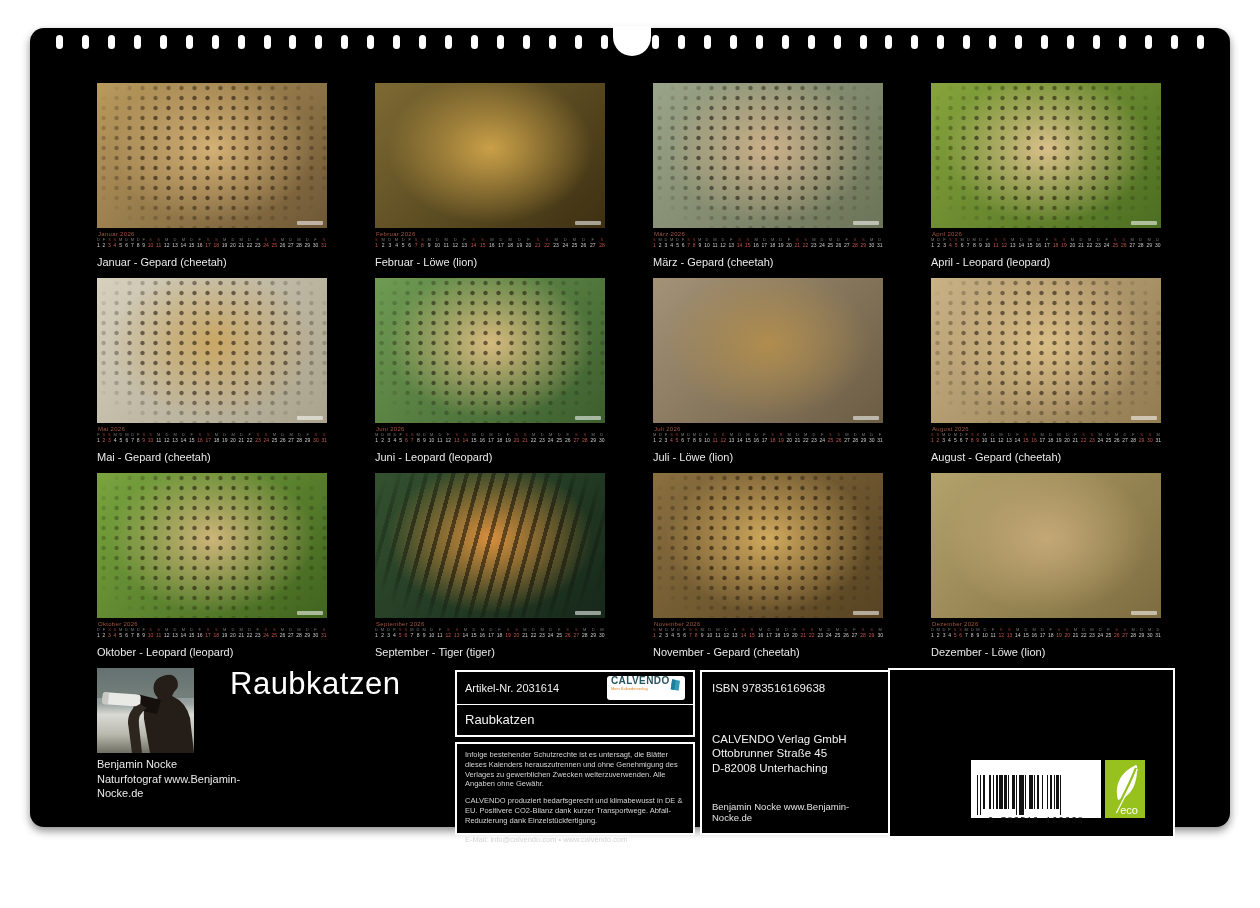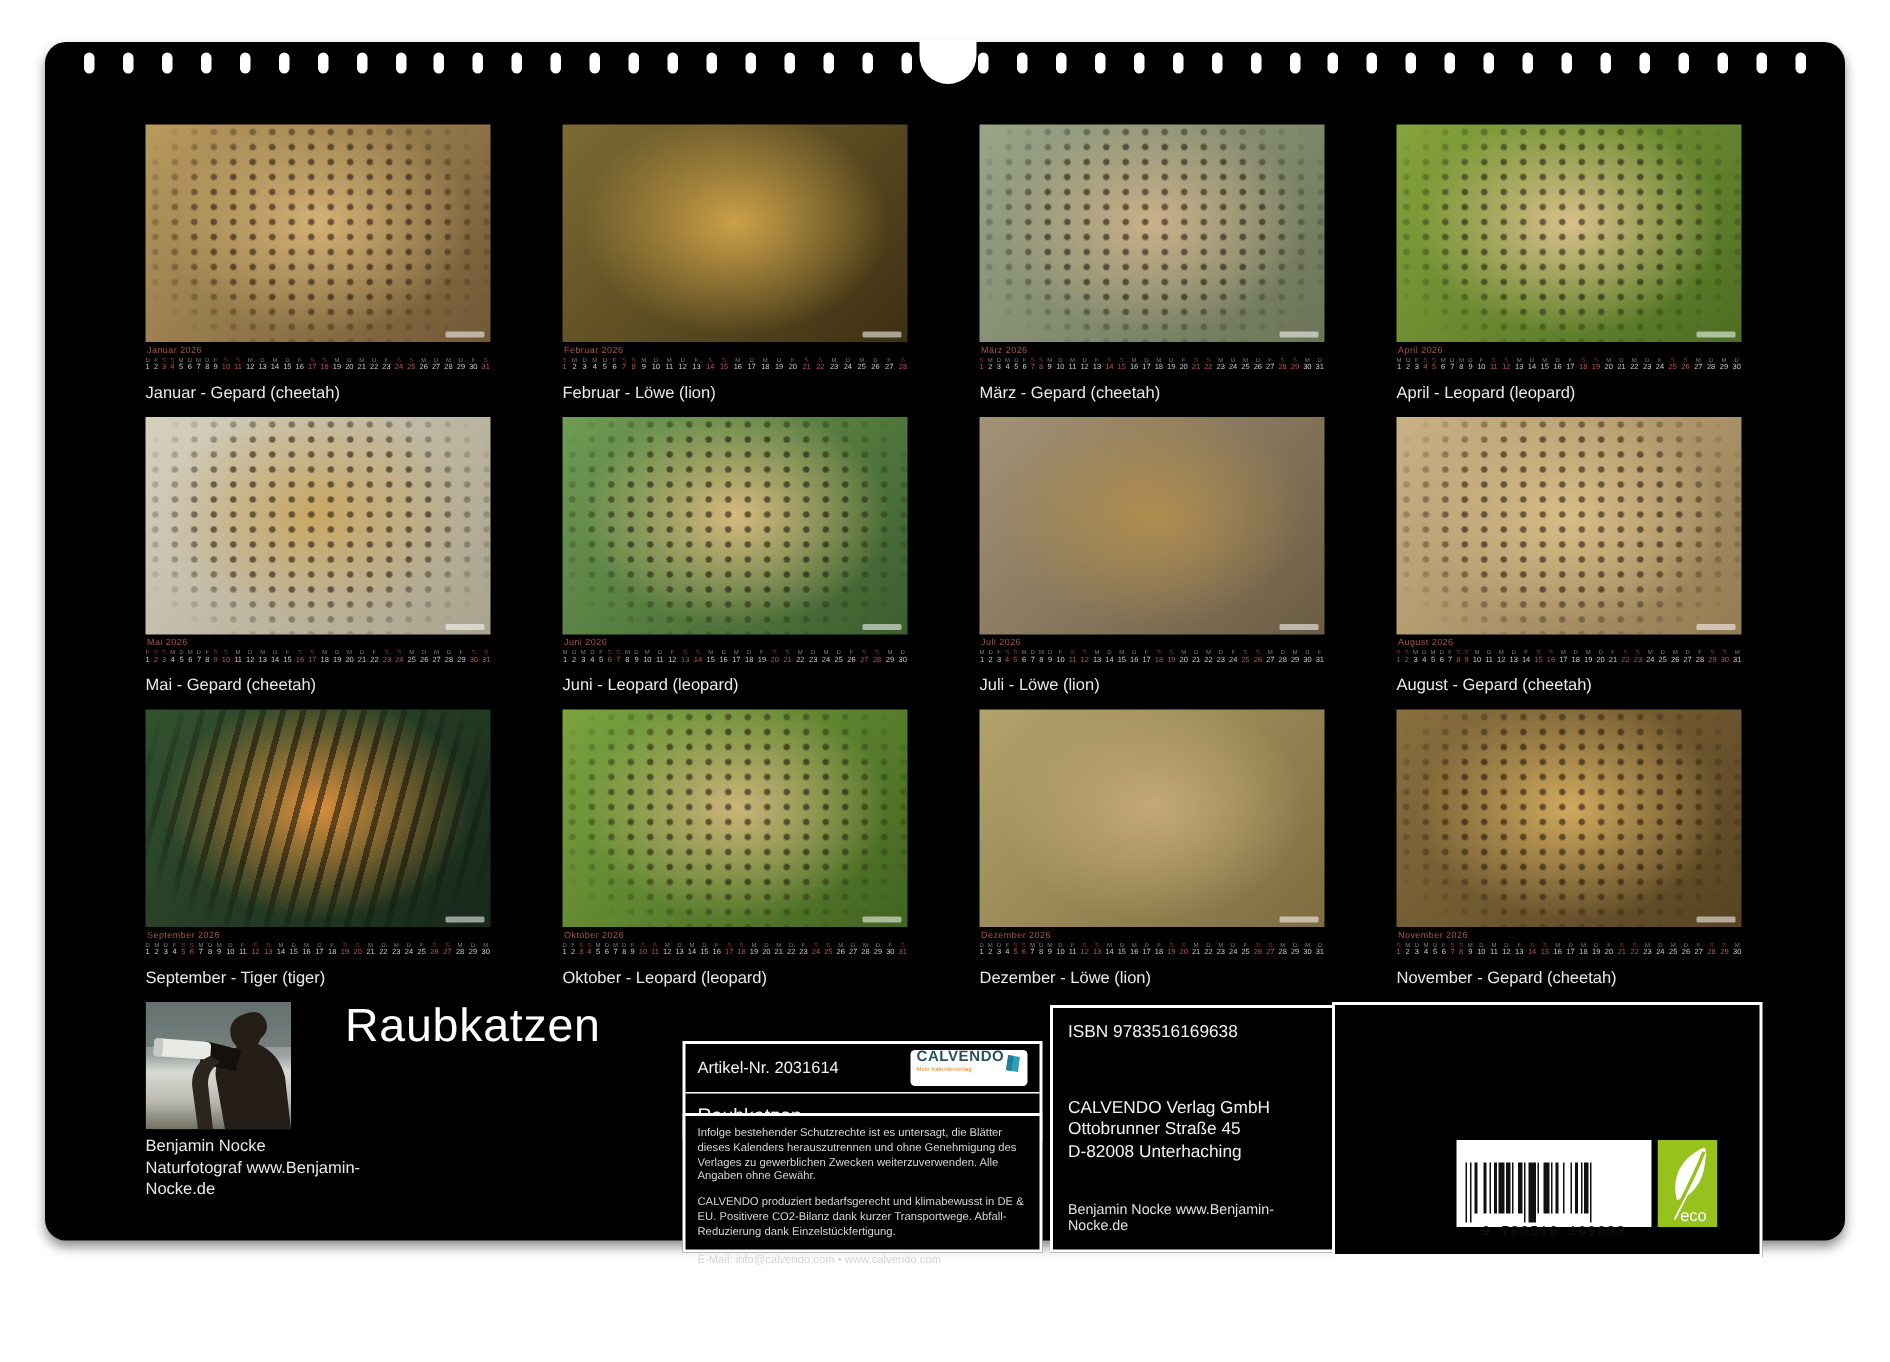--- a/index.html
+++ b/index.html
@@ -47,21 +47,21 @@
   .mc-day.we i{color:#8e3b32;}
   .mc-day.we b{color:#c0544a;}
   .label{font-size:11px;color:#e9e9e9;margin-top:4px;}
   
   .footer{position:absolute;left:0;top:640px;width:1200px;height:180px;}
   .author-photo{position:absolute;left:67px;top:0;width:97px;height:85px;overflow:hidden;}
   .author-name{position:absolute;left:67px;top:90px;font-size:11px;color:#e9e9e9;}
   .author-role{position:absolute;left:67px;top:105px;width:150px;font-size:11px;color:#e9e9e9;line-height:1.25;}
   .big-title{position:absolute;left:200px;top:-2px;margin:0;font-size:31px;font-weight:normal;color:#fff;letter-spacing:.5px;}
   .ibox{position:absolute;border:2px solid #fff;box-sizing:border-box;background:#000;color:#fff;}
-  .boxA{left:425px;top:2px;width:240px;height:67px;margin-top:24px;}
+  .boxA{left:425px;top:2px;width:240px;height:67px;}
   .boxA .rowA{display:flex;justify-content:space-between;align-items:center;
     height:32px;padding:0 8px;border-bottom:1.5px solid #fff;}
   .artnr{font-size:11px;color:#f2f2f2;}
   .boxA .titleA{font-size:13px;color:#f2f2f2;padding:7px 8px;}
   
   .cvlogo{width:78px;height:24px;background:#fff;border-radius:3px;display:flex;align-items:flex-start;
     justify-content:space-between;padding:0 4px;box-sizing:border-box;}
   .cvtext{display:flex;flex-direction:column;line-height:1;}
   .cvname{font-size:10px;font-weight:bold;color:#27535f;letter-spacing:.4px;}
   .cvtag{font-size:4px;color:#e8821e;margin-top:1px;}
@@ -1202,20 +1202,156 @@
             </span>
             <span class="mc-day">
               <i>M</i>
               <b>31</b>
             </span>
           </div>
         </div>
         <figcaption class="label">August - Gepard (cheetah)</figcaption>
       </figure>
       <figure class="cell">
+        <div class="photo" style="background: radial-gradient(62% 72% at 50% 45%, rgb(205, 180, 121) 0%, rgba(0, 0, 0, 0) 72%), linear-gradient(135deg, rgb(121, 164, 63) 0%, rgb(65, 100, 31) 100%);">
+          <div class="pattern spots"></div>
+          <span class="credit"></span>
+        </div>
+        <div class="minical">
+          <div class="mc-title">Oktober 2026</div>
+          <div class="mc-days">
+            <span class="mc-day">
+              <i>D</i>
+              <b>1</b>
+            </span>
+            <span class="mc-day">
+              <i>F</i>
+              <b>2</b>
+            </span>
+            <span class="mc-day we">
+              <i>S</i>
+              <b>3</b>
+            </span>
+            <span class="mc-day we">
+              <i>S</i>
+              <b>4</b>
+            </span>
+            <span class="mc-day">
+              <i>M</i>
+              <b>5</b>
+            </span>
+            <span class="mc-day">
+              <i>D</i>
+              <b>6</b>
+            </span>
+            <span class="mc-day">
+              <i>M</i>
+              <b>7</b>
+            </span>
+            <span class="mc-day">
+              <i>D</i>
+              <b>8</b>
+            </span>
+            <span class="mc-day">
+              <i>F</i>
+              <b>9</b>
+            </span>
+            <span class="mc-day we">
+              <i>S</i>
+              <b>10</b>
+            </span>
+            <span class="mc-day we">
+              <i>S</i>
+              <b>11</b>
+            </span>
+            <span class="mc-day">
+              <i>M</i>
+              <b>12</b>
+            </span>
+            <span class="mc-day">
+              <i>D</i>
+              <b>13</b>
+            </span>
+            <span class="mc-day">
+              <i>M</i>
+              <b>14</b>
+            </span>
+            <span class="mc-day">
+              <i>D</i>
+              <b>15</b>
+            </span>
+            <span class="mc-day">
+              <i>F</i>
+              <b>16</b>
+            </span>
+            <span class="mc-day we">
+              <i>S</i>
+              <b>17</b>
+            </span>
+            <span class="mc-day we">
+              <i>S</i>
+              <b>18</b>
+            </span>
+            <span class="mc-day">
+              <i>M</i>
+              <b>19</b>
+            </span>
+            <span class="mc-day">
+              <i>D</i>
+              <b>20</b>
+            </span>
+            <span class="mc-day">
+              <i>M</i>
+              <b>21</b>
+            </span>
+            <span class="mc-day">
+              <i>D</i>
+              <b>22</b>
+            </span>
+            <span class="mc-day">
+              <i>F</i>
+              <b>23</b>
+            </span>
+            <span class="mc-day we">
+              <i>S</i>
+              <b>24</b>
+            </span>
+            <span class="mc-day we">
+              <i>S</i>
+              <b>25</b>
+            </span>
+            <span class="mc-day">
+              <i>M</i>
+              <b>26</b>
+            </span>
+            <span class="mc-day">
+              <i>D</i>
+              <b>27</b>
+            </span>
+            <span class="mc-day">
+              <i>M</i>
+              <b>28</b>
+            </span>
+            <span class="mc-day">
+              <i>D</i>
+              <b>29</b>
+            </span>
+            <span class="mc-day">
+              <i>F</i>
+              <b>30</b>
+            </span>
+            <span class="mc-day we">
+              <i>S</i>
+              <b>31</b>
+            </span>
+          </div>
+        </div>
+        <figcaption class="label">Oktober - Leopard (leopard)</figcaption>
+      </figure>
+      <figure class="cell">
         <div class="photo" style="background: radial-gradient(62% 72% at 50% 45%, rgb(215, 143, 61) 0%, rgba(0, 0, 0, 0) 72%), linear-gradient(135deg, rgb(51, 81, 47) 0%, rgb(22, 40, 26) 100%);">
           <div class="pattern stripes"></div>
           <span class="credit"></span>
         </div>
         <div class="minical">
           <div class="mc-title">September 2026</div>
           <div class="mc-days">
             <span class="mc-day">
               <i>D</i>
               <b>1</b>
@@ -1332,291 +1468,20 @@
               <i>D</i>
               <b>29</b>
             </span>
             <span class="mc-day">
               <i>M</i>
               <b>30</b>
             </span>
           </div>
         </div>
         <figcaption class="label">September - Tiger (tiger)</figcaption>
-      </figure>
-      <figure class="cell">
-        <div class="photo" style="background: radial-gradient(62% 72% at 50% 45%, rgb(205, 180, 121) 0%, rgba(0, 0, 0, 0) 72%), linear-gradient(135deg, rgb(121, 164, 63) 0%, rgb(65, 100, 31) 100%);">
-          <div class="pattern spots"></div>
-          <span class="credit"></span>
-        </div>
-        <div class="minical">
-          <div class="mc-title">Oktober 2026</div>
-          <div class="mc-days">
-            <span class="mc-day">
-              <i>D</i>
-              <b>1</b>
-            </span>
-            <span class="mc-day">
-              <i>F</i>
-              <b>2</b>
-            </span>
-            <span class="mc-day we">
-              <i>S</i>
-              <b>3</b>
-            </span>
-            <span class="mc-day we">
-              <i>S</i>
-              <b>4</b>
-            </span>
-            <span class="mc-day">
-              <i>M</i>
-              <b>5</b>
-            </span>
-            <span class="mc-day">
-              <i>D</i>
-              <b>6</b>
-            </span>
-            <span class="mc-day">
-              <i>M</i>
-              <b>7</b>
-            </span>
-            <span class="mc-day">
-              <i>D</i>
-              <b>8</b>
-            </span>
-            <span class="mc-day">
-              <i>F</i>
-              <b>9</b>
-            </span>
-            <span class="mc-day we">
-              <i>S</i>
-              <b>10</b>
-            </span>
-            <span class="mc-day we">
-              <i>S</i>
-              <b>11</b>
-            </span>
-            <span class="mc-day">
-              <i>M</i>
-              <b>12</b>
-            </span>
-            <span class="mc-day">
-              <i>D</i>
-              <b>13</b>
-            </span>
-            <span class="mc-day">
-              <i>M</i>
-              <b>14</b>
-            </span>
-            <span class="mc-day">
-              <i>D</i>
-              <b>15</b>
-            </span>
-            <span class="mc-day">
-              <i>F</i>
-              <b>16</b>
-            </span>
-            <span class="mc-day we">
-              <i>S</i>
-              <b>17</b>
-            </span>
-            <span class="mc-day we">
-              <i>S</i>
-              <b>18</b>
-            </span>
-            <span class="mc-day">
-              <i>M</i>
-              <b>19</b>
-            </span>
-            <span class="mc-day">
-              <i>D</i>
-              <b>20</b>
-            </span>
-            <span class="mc-day">
-              <i>M</i>
-              <b>21</b>
-            </span>
-            <span class="mc-day">
-              <i>D</i>
-              <b>22</b>
-            </span>
-            <span class="mc-day">
-              <i>F</i>
-              <b>23</b>
-            </span>
-            <span class="mc-day we">
-              <i>S</i>
-              <b>24</b>
-            </span>
-            <span class="mc-day we">
-              <i>S</i>
-              <b>25</b>
-            </span>
-            <span class="mc-day">
-              <i>M</i>
-              <b>26</b>
-            </span>
-            <span class="mc-day">
-              <i>D</i>
-              <b>27</b>
-            </span>
-            <span class="mc-day">
-              <i>M</i>
-              <b>28</b>
-            </span>
-            <span class="mc-day">
-              <i>D</i>
-              <b>29</b>
-            </span>
-            <span class="mc-day">
-              <i>F</i>
-              <b>30</b>
-            </span>
-            <span class="mc-day we">
-              <i>S</i>
-              <b>31</b>
-            </span>
-          </div>
-        </div>
-        <figcaption class="label">Oktober - Leopard (leopard)</figcaption>
-      </figure>
-      <figure class="cell">
-        <div class="photo" style="background: radial-gradient(62% 72% at 50% 45%, rgb(196, 168, 118) 0%, rgba(0, 0, 0, 0) 72%), linear-gradient(135deg, rgb(179, 162, 107) 0%, rgb(125, 108, 63) 100%);">
-          <span class="credit"></span>
-        </div>
-        <div class="minical">
-          <div class="mc-title">Dezember 2026</div>
-          <div class="mc-days">
-            <span class="mc-day">
-              <i>D</i>
-              <b>1</b>
-            </span>
-            <span class="mc-day">
-              <i>M</i>
-              <b>2</b>
-            </span>
-            <span class="mc-day">
-              <i>D</i>
-              <b>3</b>
-            </span>
-            <span class="mc-day">
-              <i>F</i>
-              <b>4</b>
-            </span>
-            <span class="mc-day we">
-              <i>S</i>
-              <b>5</b>
-            </span>
-            <span class="mc-day we">
-              <i>S</i>
-              <b>6</b>
-            </span>
-            <span class="mc-day">
-              <i>M</i>
-              <b>7</b>
-            </span>
-            <span class="mc-day">
-              <i>D</i>
-              <b>8</b>
-            </span>
-            <span class="mc-day">
-              <i>M</i>
-              <b>9</b>
-            </span>
-            <span class="mc-day">
-              <i>D</i>
-              <b>10</b>
-            </span>
-            <span class="mc-day">
-              <i>F</i>
-              <b>11</b>
-            </span>
-            <span class="mc-day we">
-              <i>S</i>
-              <b>12</b>
-            </span>
-            <span class="mc-day we">
-              <i>S</i>
-              <b>13</b>
-            </span>
-            <span class="mc-day">
-              <i>M</i>
-              <b>14</b>
-            </span>
-            <span class="mc-day">
-              <i>D</i>
-              <b>15</b>
-            </span>
-            <span class="mc-day">
-              <i>M</i>
-              <b>16</b>
-            </span>
-            <span class="mc-day">
-              <i>D</i>
-              <b>17</b>
-            </span>
-            <span class="mc-day">
-              <i>F</i>
-              <b>18</b>
-            </span>
-            <span class="mc-day we">
-              <i>S</i>
-              <b>19</b>
-            </span>
-            <span class="mc-day we">
-              <i>S</i>
-              <b>20</b>
-            </span>
-            <span class="mc-day">
-              <i>M</i>
-              <b>21</b>
-            </span>
-            <span class="mc-day">
-              <i>D</i>
-              <b>22</b>
-            </span>
-            <span class="mc-day">
-              <i>M</i>
-              <b>23</b>
-            </span>
-            <span class="mc-day">
-              <i>D</i>
-              <b>24</b>
-            </span>
-            <span class="mc-day">
-              <i>F</i>
-              <b>25</b>
-            </span>
-            <span class="mc-day we">
-              <i>S</i>
-              <b>26</b>
-            </span>
-            <span class="mc-day we">
-              <i>S</i>
-              <b>27</b>
-            </span>
-            <span class="mc-day">
-              <i>M</i>
-              <b>28</b>
-            </span>
-            <span class="mc-day">
-              <i>D</i>
-              <b>29</b>
-            </span>
-            <span class="mc-day">
-              <i>M</i>
-              <b>30</b>
-            </span>
-            <span class="mc-day">
-              <i>D</i>
-              <b>31</b>
-            </span>
-          </div>
-        </div>
-        <figcaption class="label">Dezember - Löwe (lion)</figcaption>
       </figure>
       <figure class="cell">
         <div class="photo" style="background: radial-gradient(62% 72% at 50% 45%, rgb(208, 169, 94) 0%, rgba(0, 0, 0, 0) 72%), linear-gradient(135deg, rgb(138, 111, 63) 0%, rgb(87, 67, 34) 100%);">
           <div class="pattern spots"></div>
           <span class="credit"></span>
         </div>
         <div class="minical">
           <div class="mc-title">November 2026</div>
           <div class="mc-days">
             <span class="mc-day we">
@@ -1735,20 +1600,155 @@
               <i>S</i>
               <b>29</b>
             </span>
             <span class="mc-day">
               <i>M</i>
               <b>30</b>
             </span>
           </div>
         </div>
         <figcaption class="label">November - Gepard (cheetah)</figcaption>
+      </figure>
+      <figure class="cell">
+        <div class="photo" style="background: radial-gradient(62% 72% at 50% 45%, rgb(196, 168, 118) 0%, rgba(0, 0, 0, 0) 72%), linear-gradient(135deg, rgb(179, 162, 107) 0%, rgb(125, 108, 63) 100%);">
+          <span class="credit"></span>
+        </div>
+        <div class="minical">
+          <div class="mc-title">Dezember 2026</div>
+          <div class="mc-days">
+            <span class="mc-day">
+              <i>D</i>
+              <b>1</b>
+            </span>
+            <span class="mc-day">
+              <i>M</i>
+              <b>2</b>
+            </span>
+            <span class="mc-day">
+              <i>D</i>
+              <b>3</b>
+            </span>
+            <span class="mc-day">
+              <i>F</i>
+              <b>4</b>
+            </span>
+            <span class="mc-day we">
+              <i>S</i>
+              <b>5</b>
+            </span>
+            <span class="mc-day we">
+              <i>S</i>
+              <b>6</b>
+            </span>
+            <span class="mc-day">
+              <i>M</i>
+              <b>7</b>
+            </span>
+            <span class="mc-day">
+              <i>D</i>
+              <b>8</b>
+            </span>
+            <span class="mc-day">
+              <i>M</i>
+              <b>9</b>
+            </span>
+            <span class="mc-day">
+              <i>D</i>
+              <b>10</b>
+            </span>
+            <span class="mc-day">
+              <i>F</i>
+              <b>11</b>
+            </span>
+            <span class="mc-day we">
+              <i>S</i>
+              <b>12</b>
+            </span>
+            <span class="mc-day we">
+              <i>S</i>
+              <b>13</b>
+            </span>
+            <span class="mc-day">
+              <i>M</i>
+              <b>14</b>
+            </span>
+            <span class="mc-day">
+              <i>D</i>
+              <b>15</b>
+            </span>
+            <span class="mc-day">
+              <i>M</i>
+              <b>16</b>
+            </span>
+            <span class="mc-day">
+              <i>D</i>
+              <b>17</b>
+            </span>
+            <span class="mc-day">
+              <i>F</i>
+              <b>18</b>
+            </span>
+            <span class="mc-day we">
+              <i>S</i>
+              <b>19</b>
+            </span>
+            <span class="mc-day we">
+              <i>S</i>
+              <b>20</b>
+            </span>
+            <span class="mc-day">
+              <i>M</i>
+              <b>21</b>
+            </span>
+            <span class="mc-day">
+              <i>D</i>
+              <b>22</b>
+            </span>
+            <span class="mc-day">
+              <i>M</i>
+              <b>23</b>
+            </span>
+            <span class="mc-day">
+              <i>D</i>
+              <b>24</b>
+            </span>
+            <span class="mc-day">
+              <i>F</i>
+              <b>25</b>
+            </span>
+            <span class="mc-day we">
+              <i>S</i>
+              <b>26</b>
+            </span>
+            <span class="mc-day we">
+              <i>S</i>
+              <b>27</b>
+            </span>
+            <span class="mc-day">
+              <i>M</i>
+              <b>28</b>
+            </span>
+            <span class="mc-day">
+              <i>D</i>
+              <b>29</b>
+            </span>
+            <span class="mc-day">
+              <i>M</i>
+              <b>30</b>
+            </span>
+            <span class="mc-day">
+              <i>D</i>
+              <b>31</b>
+            </span>
+          </div>
+        </div>
+        <figcaption class="label">Dezember - Löwe (lion)</figcaption>
       </figure>
     </div>
 
   <div class="footer">
 
     <div class="author-photo">
       <svg width="97" height="85" viewBox="0 0 97 85">
         <defs>
           <linearGradient id="bgph" x1="0" y1="0" x2="0" y2="1">
             <stop offset="0" stop-color="#6e7a80"></stop>

